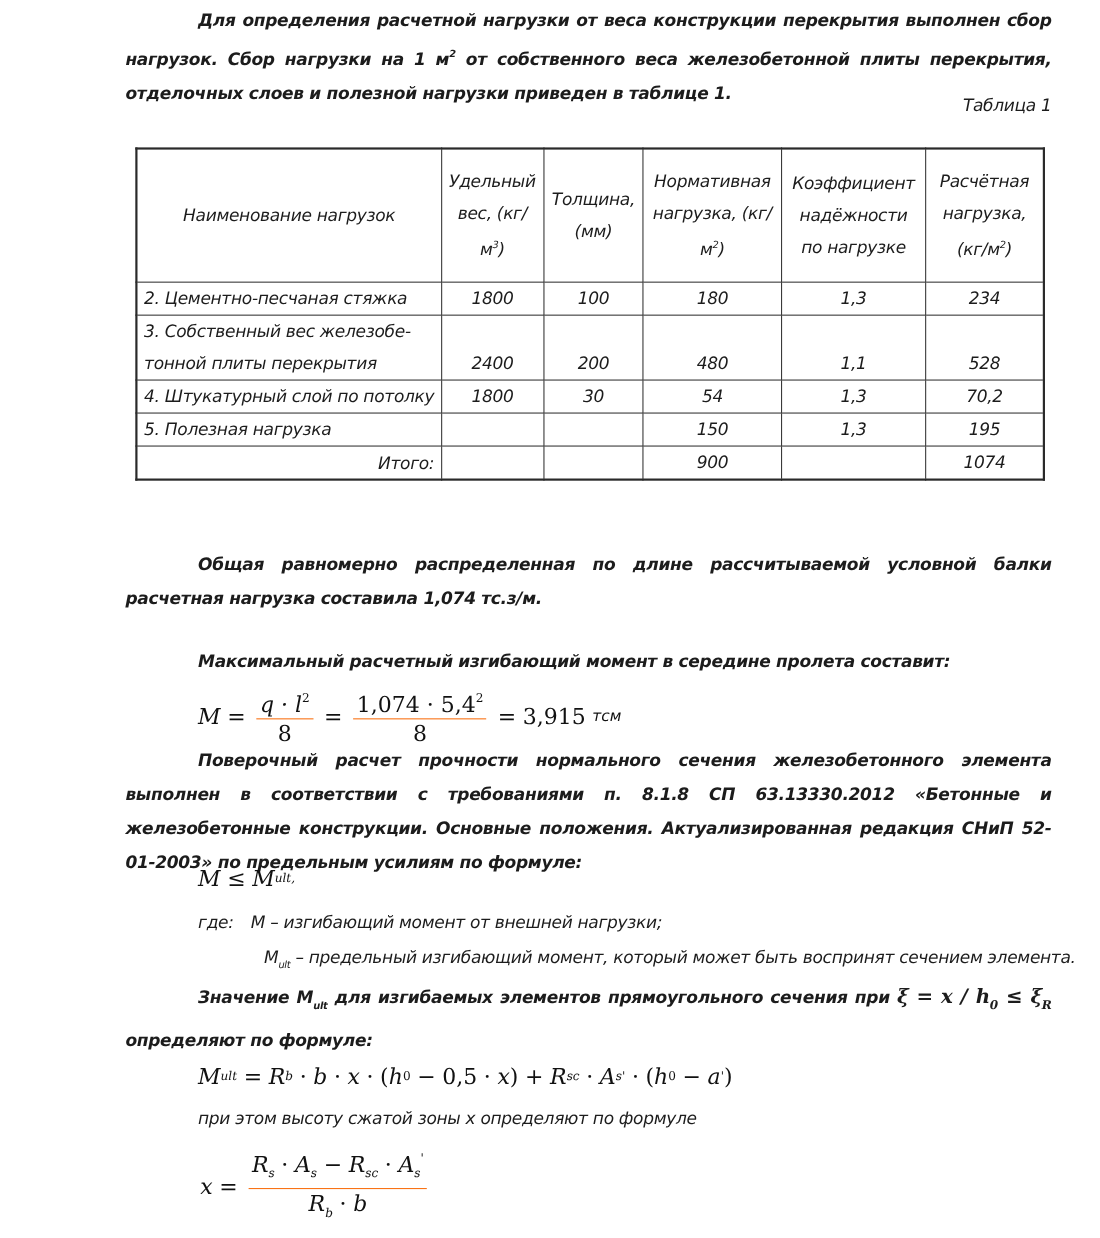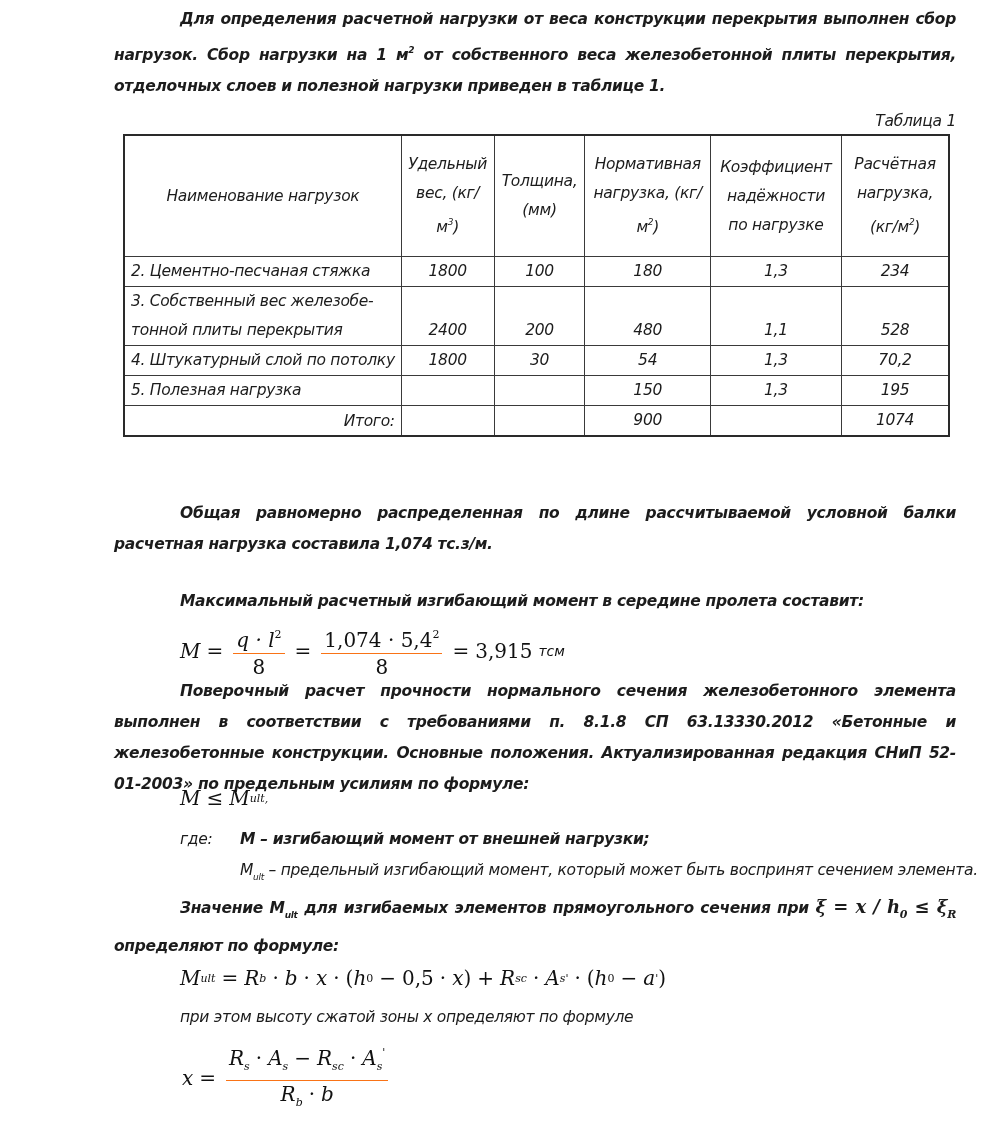--- a/index.html
+++ b/index.html
@@ -11,21 +11,21 @@
   .gost {
     font-family: "DejaVu Sans", sans-serif;
     font-style: italic;
     font-weight: normal;
     letter-spacing: -0.3px;
     font-size: 15.5px;
     color: #1c1c1c;
   }
   .para { position: absolute; left: 114px; width: 842px; line-height: 31px; text-align: justify; font-weight: bold; }
   .indent { text-indent: 66px; }
-  .caption { position: absolute; right: 44px; top: 112px; }
+  .caption { position: absolute; right: 44px; top: 87px; }
   sup.s { font-size: 9px; vertical-align: 7px; }
   
   table.loads {
     position: absolute; left: 123px; top: 134px; width: 827px;
     border-collapse: collapse;
     border: 2px solid #2a2a2a;
   }
   table.loads td, table.loads th {
     border: 1px solid #3a3a3a;
     padding: 0 6px;
@@ -147,21 +147,21 @@
 
 <div class="formula" style="left:180px; top:786px;">
   <span>M</span>
   <span class="op">≤</span>
   <span>M</span>
     <span class="sub">ult</span>
     <span class="sub">,</span>
 </div>
 
 <div class="line gost" style="left:180px; top:830px;">где:</div>
-<div class="line gost" style="left:240px; top:830px;font-weight:bold;">M – изгибающий момент от внешней нагрузки;</div>
+<div class="line gost" style="left:228px; top:830px;">M – изгибающий момент от внешней нагрузки;</div>
 <div class="line gost" style="left:240px; top:861px;"><span>M</span><span class="sub" style="font-size:9px;">ult</span><span> – предельный изгибающий момент, который может быть воспринят сечением элемента.</span></div>
 
 <div class="para indent gost" style="top:891px;"><span>Значение M</span><span class="sub" style="font-size:9px;">ult</span><span> для изгибаемых элементов прямоугольного сечения при </span><span style="font-family:'DejaVu Serif',serif; font-size:18px; font-style:italic;"><span>ξ = x / h</span><span class="sub">0</span><span> ≤ ξ</span><span class="sub">R</span></span><span> определяют по формуле:</span></div>
 
 <div class="formula" style="left:180px; top:966px;" title="M_ult = R_b · b · x · (h_0 − 0,5 · x) + R_sc · A's · (h_0 − a')">
   <span>M</span>
     <span class="sub">ult</span>
   <span class="op">=</span>
   <span>R</span>
     <span class="sub">b</span>

